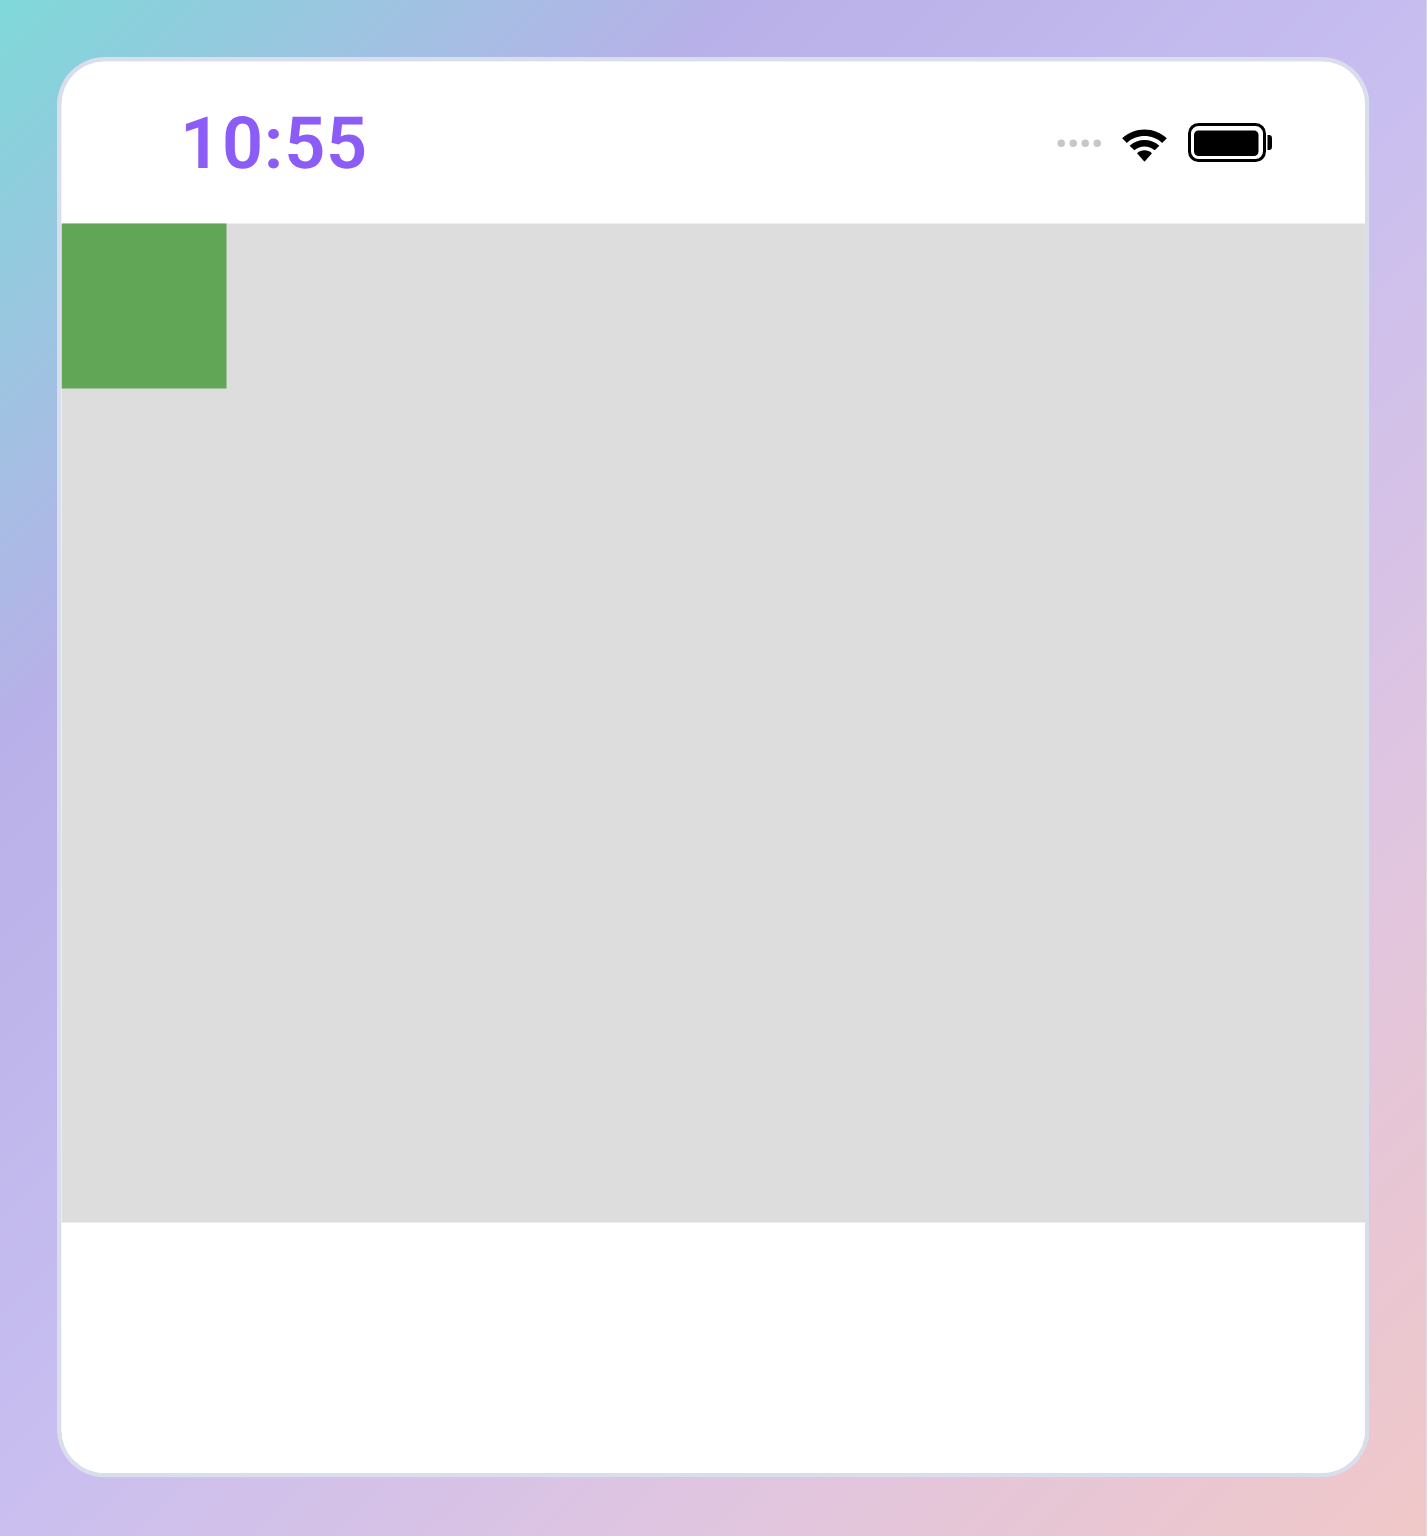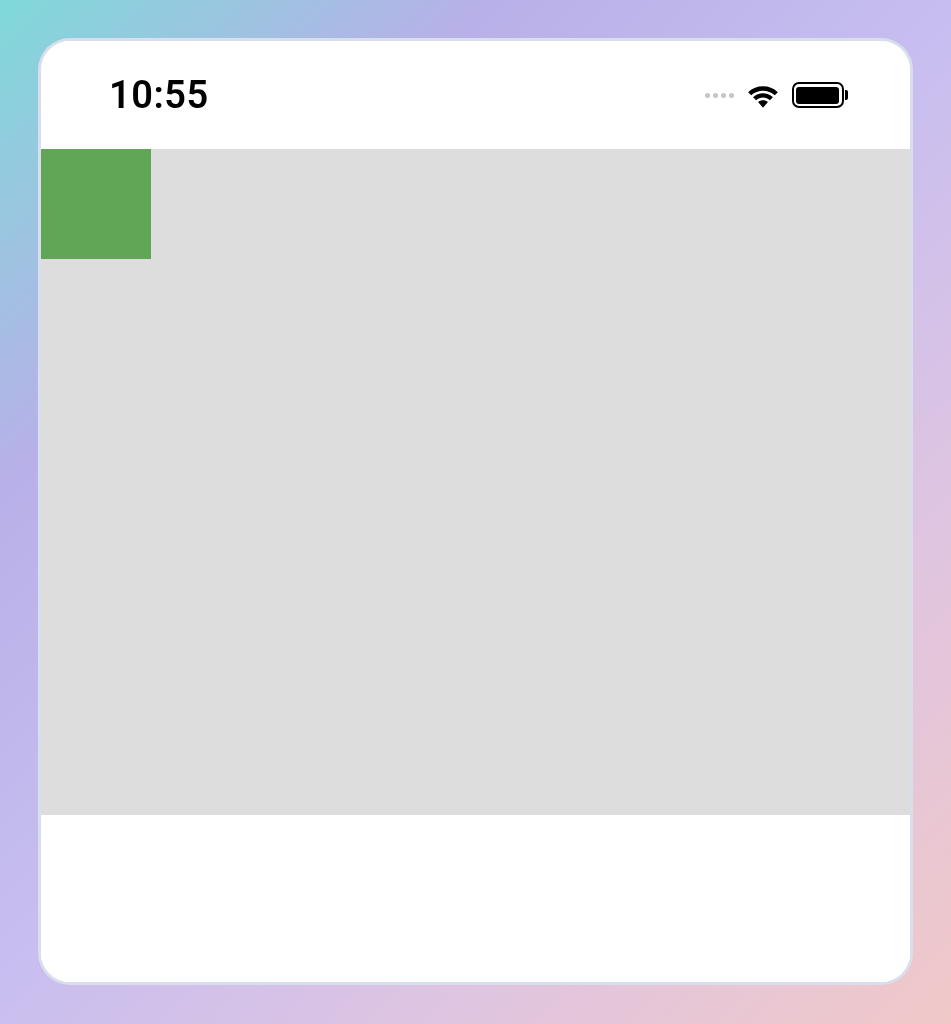--- a/index.html
+++ b/index.html
@@ -33,24 +33,25 @@
     .status-bar {
       height: 108px;
       display: flex;
       align-items: center;
       justify-content: space-between;
       padding: 0 62px 0 68px;
       background: #ffffff;
     }
 
     .status-time {
-      font-size: 38px;
+      font-size: 48px;
       font-weight: 600;
       letter-spacing: 0.5px;
-      color: #000000;
+      color: #8b5cf6;
+      margin-left: 11px;
     }
 
     .status-right {
       display: flex;
       align-items: center;
       gap: 12px;
     }
 
     .cellular-dots {
       display: flex;

